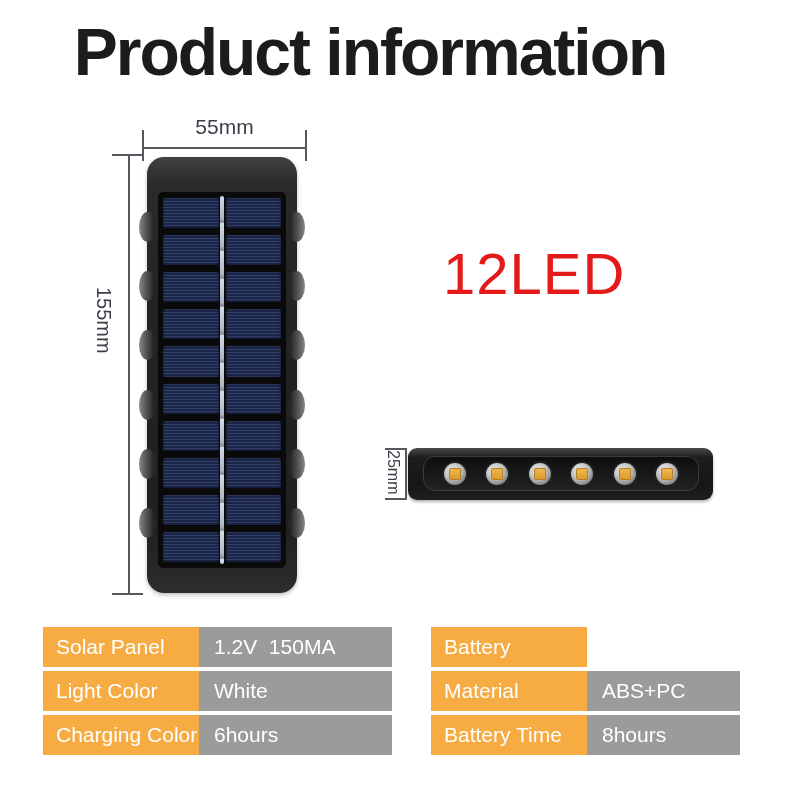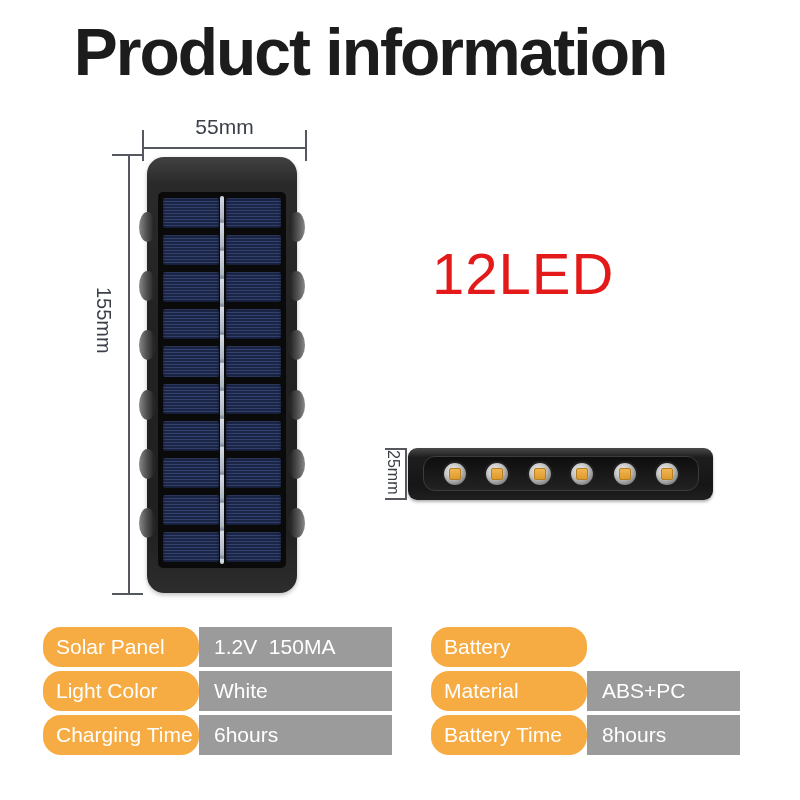--- a/index.html
+++ b/index.html
@@ -98,21 +98,21 @@
     width: 4px;
     border-radius: 2px;
     background: repeating-linear-gradient(180deg,
       #d4dae2 0px, #aeb6c2 22px, #7f8897 26px, #eef1f5 28px);
     z-index: 2;
   }
 
   
   .led-count-label {
     position: absolute;
-    left: 432px; top: 240px;
+    left: 443px; top: 240px;
     font-size: 58px;
     font-weight: 400;
     letter-spacing: 1px;
     color: #e41a1a;
   }
 
   
   .led-bar {
     position: absolute;
     left: 408px; top: 448px;
@@ -164,21 +164,20 @@
   .spec-label {
     width: 156px;
     flex: 0 0 156px;
     background: #f6ab43;
     color: #ffffff;
     font-size: 21px;
     line-height: 40px;
     padding-left: 13px;
     white-space: pre;
     overflow: hidden;
-    border-radius: 18px;
   }
   .spec-value {
     flex: 1;
     background: #9b9b9b;
     color: #ffffff;
     font-size: 21px;
     line-height: 40px;
     padding-left: 15px;
     white-space: pre;
     overflow: hidden;
@@ -274,21 +273,21 @@
   <div class="spec-table left-table">
     <div class="spec-row">
       <div class="spec-label">Solar Panel</div>
       <div class="spec-value">1.2V  150MA</div>
     </div>
     <div class="spec-row">
       <div class="spec-label">Light Color</div>
       <div class="spec-value">White</div>
     </div>
     <div class="spec-row">
-      <div class="spec-label">Charging Time</div>
+      <div class="spec-label">Charging Color</div>
       <div class="spec-value">6hours</div>
     </div>
   </div>
 
   <div class="spec-table right-table">
     <div class="spec-row">
       <div class="spec-label">Battery</div>
     </div>
     <div class="spec-row">
       <div class="spec-label">Material</div>

